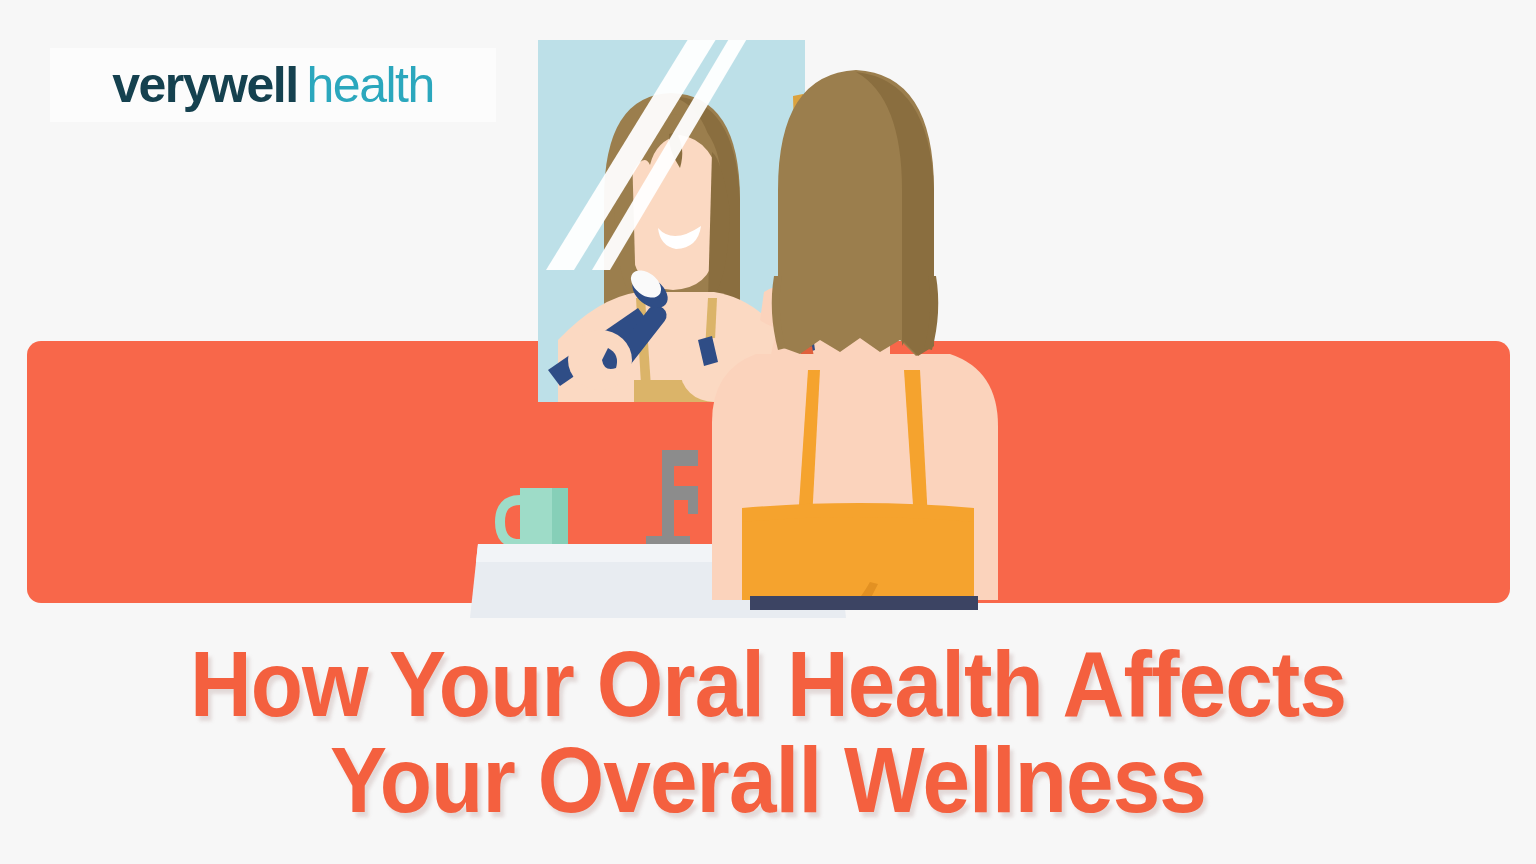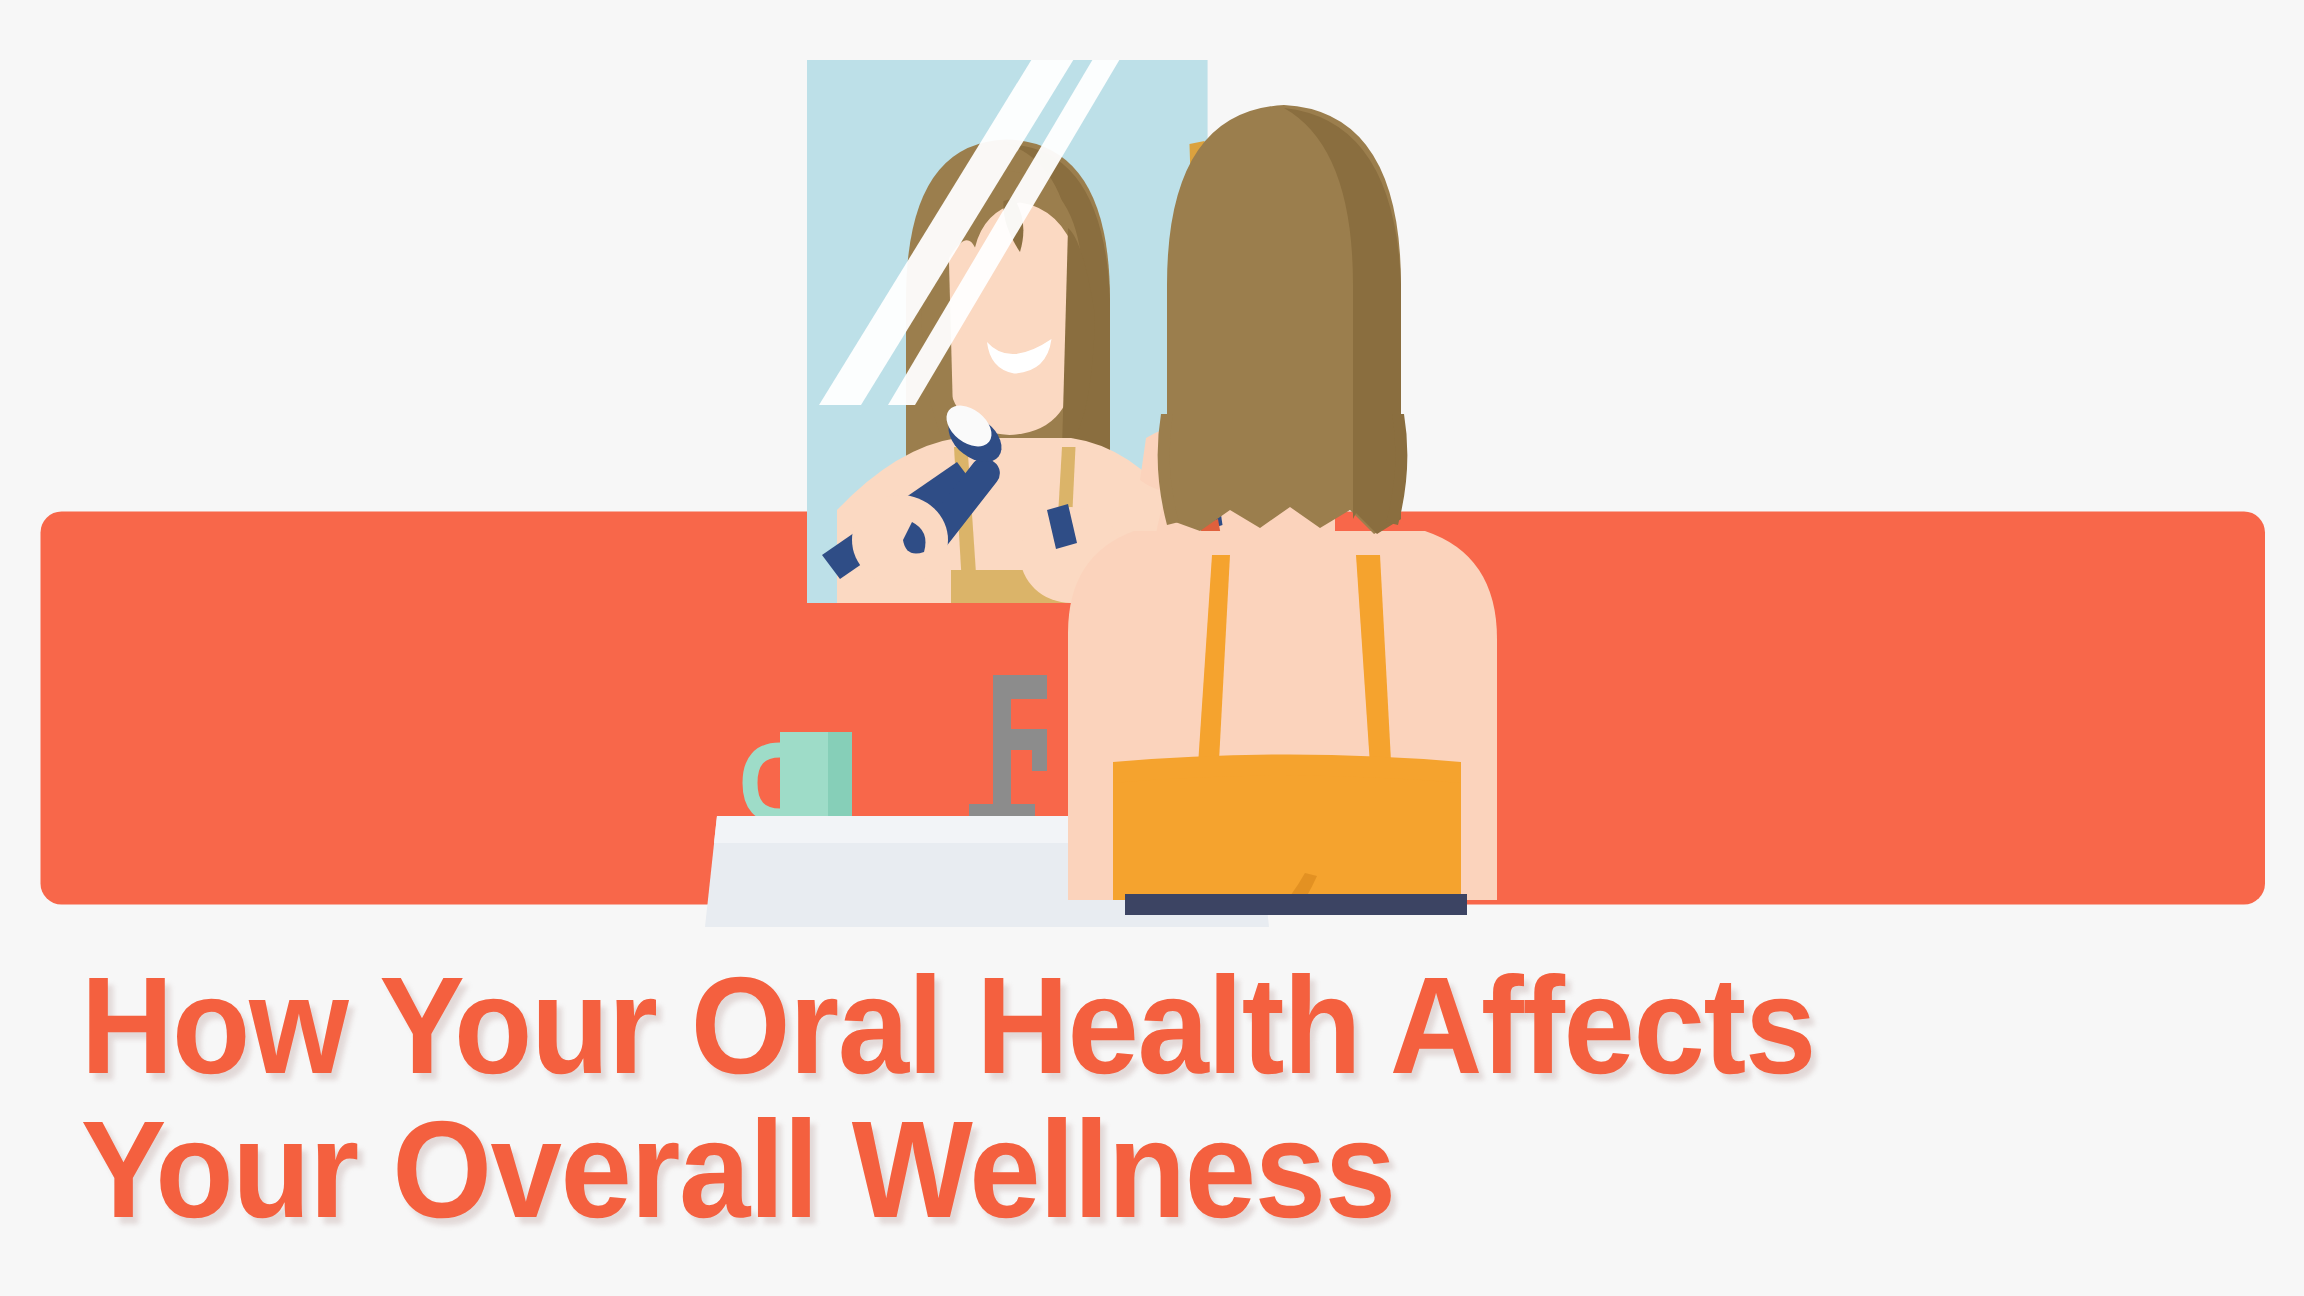--- a/index.html
+++ b/index.html
@@ -73,20 +73,21 @@
 
   
   .art { position: absolute; }
 
   
   #title-block {
     position: absolute;
     left: 0;
     top: 636px;
     width: 1536px;
+    text-align: center;
     z-index: 50;
   }
   .title-line {
     font-family: "Liberation Sans Narrow", "Liberation Sans", sans-serif;
     font-weight: bold;
     font-size: 92px;
     line-height: 96px;
     color: #F4603F;
     letter-spacing: -1px;
     text-shadow: 4px 5px 4px rgba(180,150,145,0.30);
@@ -199,19 +200,24 @@
 
     <path d="M82 468 L314 468 L314 560 L82 560 Z" fill="#F5A32E"></path>
     <path d="M82 468 q118 -10 232 0 l0 14 q-118 -10 -232 0 z" fill="#F5A32E"></path>
 
     <path d="M218 544 q-18 40 -56 66 l-6 -10 q36 -26 54 -58 z" fill="#DF8E20" opacity=".85"></path>
     <path d="M238 558 q-8 28 -26 44 l-6 -8 q16 -16 24 -38 z" fill="#DF8E20" opacity=".85"></path>
 
     <path d="M90 556 L318 556 L318 570 L90 570 Z" fill="#3C4463"></path>
   </svg>
 
+  <div id="logo-box">
+    <div id="logo-text">
+      <span class="logo-verywell">verywell</span><span class="logo-health">health</span>
+    </div>
+  </div>
 
   <div id="title-block">
     <div class="title-line">How Your Oral Health Affects</div>
     <div class="title-line">Your Overall Wellness</div>
   </div>
 
 </div>
 
 </body></html>

